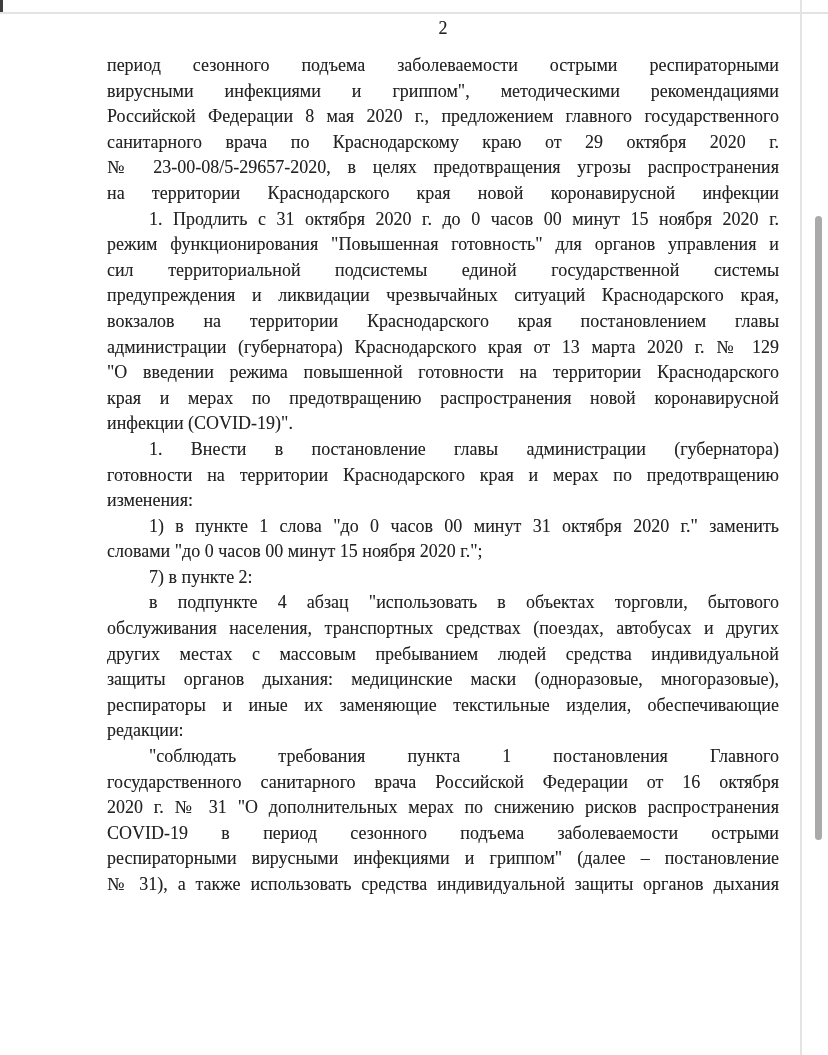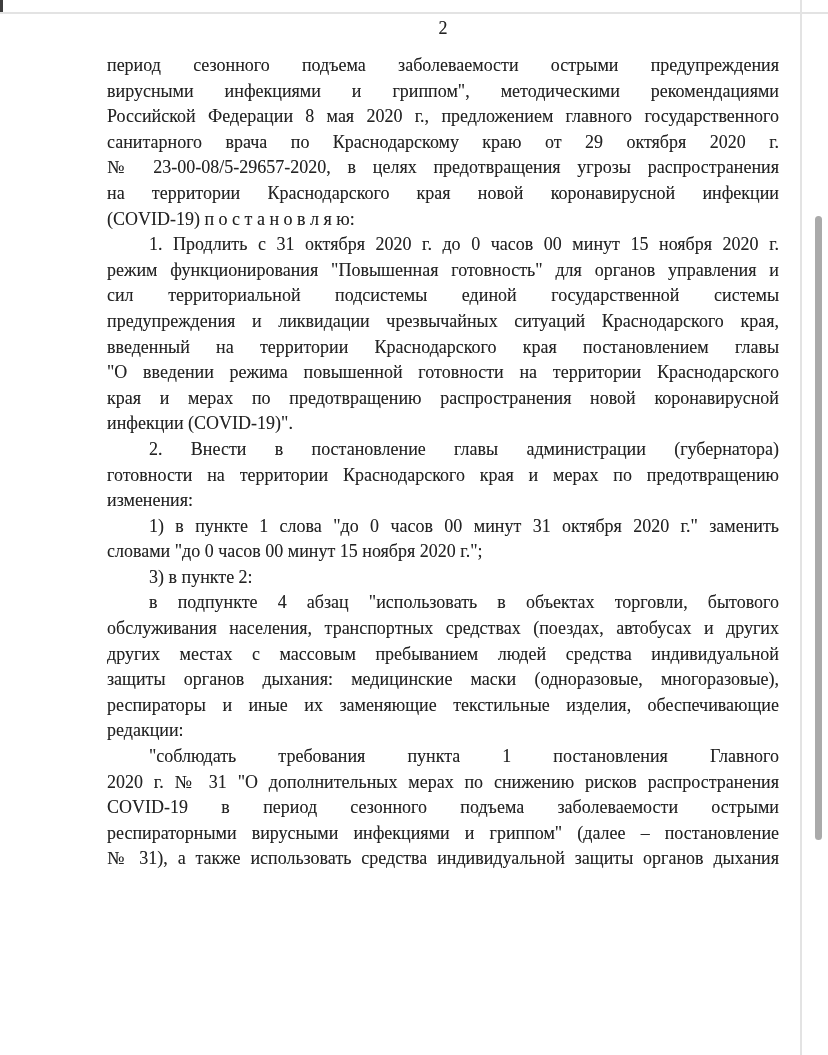--- a/index.html
+++ b/index.html
@@ -61,46 +61,47 @@
 <body>
 
 <div class="corner-mark"></div>
 <div class="top-line"></div>
 <div class="right-line"></div>
 <div class="scroll-thumb"></div>
 
 <div class="doc">
   <div class="page-number">2</div>
   <div class="doc-body">
-      <div class="line">период сезонного подъема заболеваемости острыми предупреждения</div>
+      <div class="line">период сезонного подъема заболеваемости острыми респираторными</div>
       <div class="line">вирусными инфекциями и гриппом", методическими рекомендациями</div>
       <div class="line">Российской Федерации 8 мая 2020 г., предложением главного государственного</div>
       <div class="line">санитарного врача по Краснодарскому краю от 29 октября 2020 г.</div>
       <div class="line">№ 23-00-08/5-29657-2020, в целях предотвращения угрозы распространения</div>
       <div class="line">на территории Краснодарского края новой коронавирусной инфекции</div>
-      <div class="line end">(COVID-19) п о с т а н о в л я ю:</div>
       <div class="line ind">1. Продлить с 31 октября 2020 г. до 0 часов 00 минут 15 ноября 2020 г.</div>
       <div class="line">режим функционирования "Повышенная готовность" для органов управления и</div>
       <div class="line">сил территориальной подсистемы единой государственной системы</div>
       <div class="line">предупреждения и ликвидации чрезвычайных ситуаций Краснодарского края,</div>
-      <div class="line">введенный на территории Краснодарского края постановлением главы</div>
+      <div class="line">вокзалов на территории Краснодарского края постановлением главы</div>
+      <div class="line">администрации (губернатора) Краснодарского края от 13 марта 2020 г. № 129</div>
       <div class="line">"О введении режима повышенной готовности на территории Краснодарского</div>
       <div class="line">края и мерах по предотвращению распространения новой коронавирусной</div>
       <div class="line end">инфекции (COVID-19)".</div>
-      <div class="line ind">2. Внести в постановление главы администрации (губернатора)</div>
+      <div class="line ind">1. Внести в постановление главы администрации (губернатора)</div>
       <div class="line">готовности на территории Краснодарского края и мерах по предотвращению</div>
       <div class="line end">изменения:</div>
       <div class="line ind">1) в пункте 1 слова "до 0 часов 00 минут 31 октября 2020 г." заменить</div>
       <div class="line end">словами "до 0 часов 00 минут 15 ноября 2020 г.";</div>
-      <div class="line ind end">3) в пункте 2:</div>
+      <div class="line ind end">7) в пункте 2:</div>
       <div class="line ind">в подпункте 4 абзац "использовать в объектах торговли, бытового</div>
       <div class="line">обслуживания населения, транспортных средствах (поездах, автобусах и других</div>
       <div class="line">других местах с массовым пребыванием людей средства индивидуальной</div>
       <div class="line">защиты органов дыхания: медицинские маски (одноразовые, многоразовые),</div>
       <div class="line">респираторы и иные их заменяющие текстильные изделия, обеспечивающие</div>
       <div class="line end">редакции:</div>
       <div class="line ind">"соблюдать требования пункта 1 постановления Главного</div>
+      <div class="line">государственного санитарного врача Российской Федерации от 16 октября</div>
       <div class="line">2020 г. № 31 "О дополнительных мерах по снижению рисков распространения</div>
       <div class="line">COVID-19 в период сезонного подъема заболеваемости острыми</div>
       <div class="line">респираторными вирусными инфекциями и гриппом" (далее – постановление</div>
       <div class="line">№ 31), а также использовать средства индивидуальной защиты органов дыхания</div>
     </div>
 </div>
 
 </body></html>

